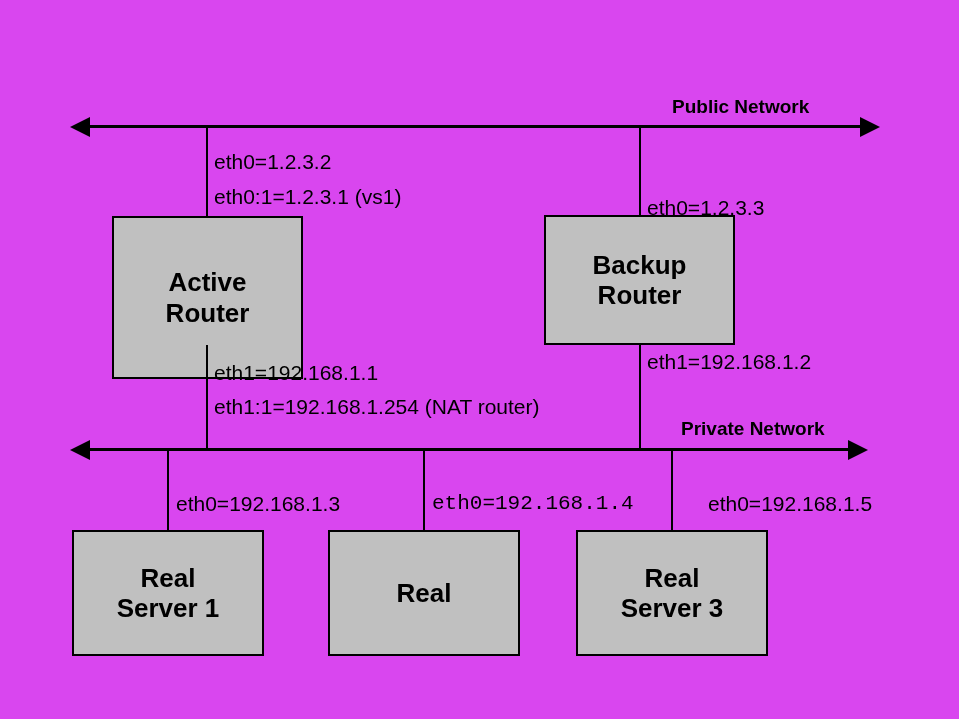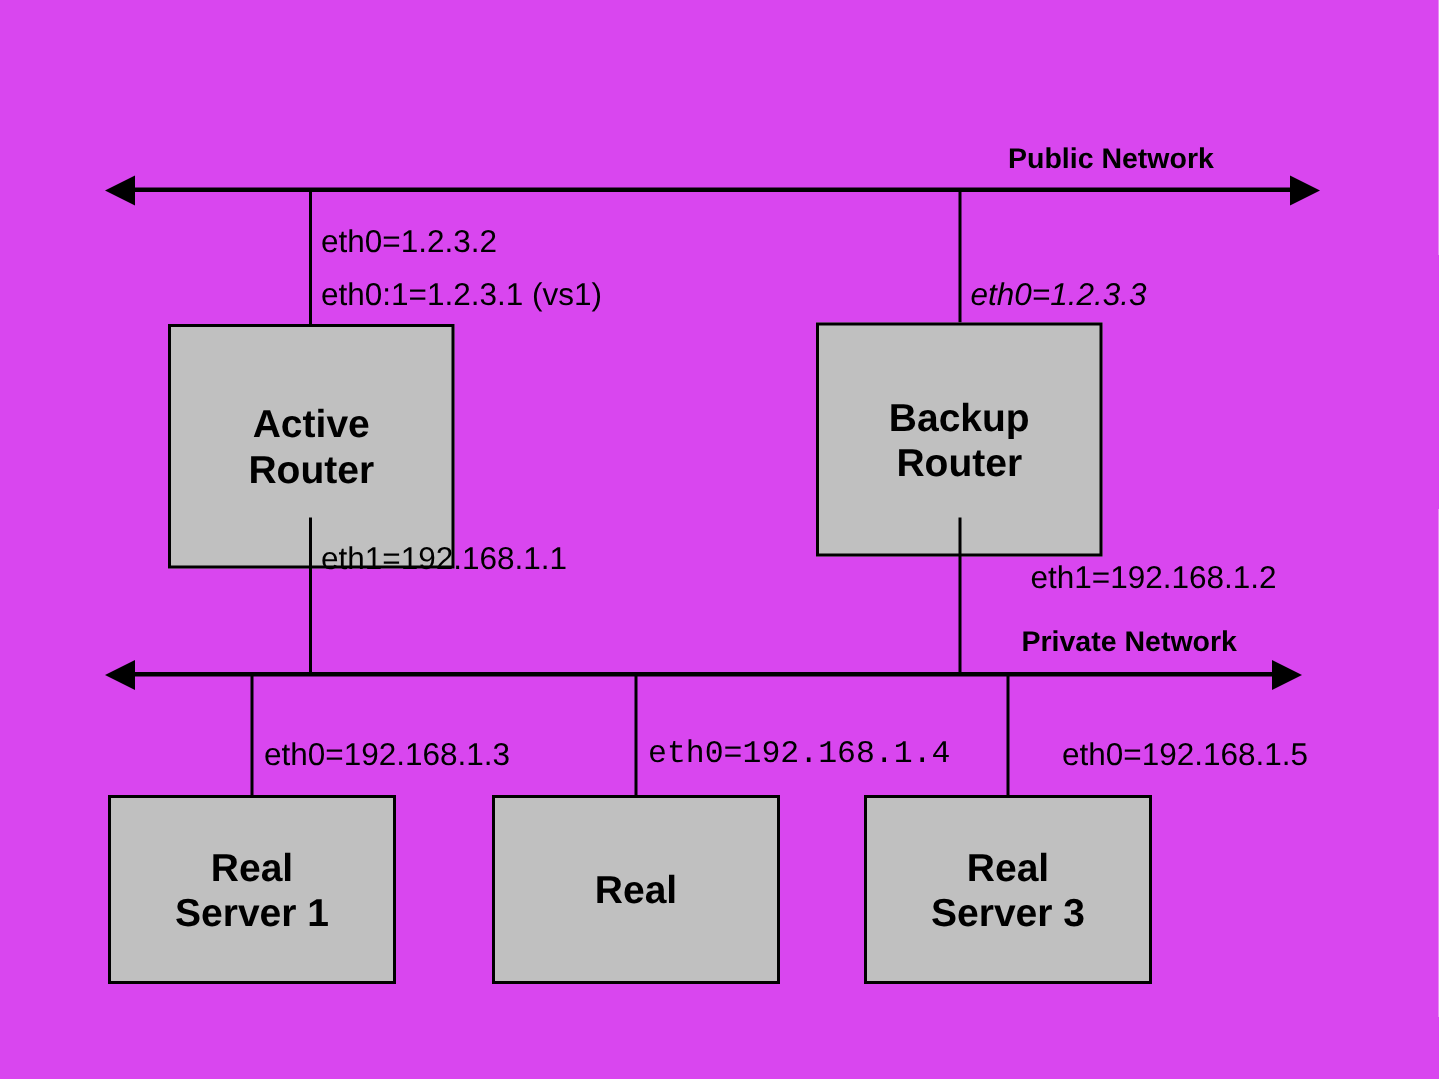--- a/index.html
+++ b/index.html
@@ -80,37 +80,38 @@
 
   <div class="arrow-left" style="left:70px; top:117px;"></div>
   <div class="hline" style="left:88px; top:125px; width:774px;"></div>
   <div class="arrow-right" style="left:860px; top:117px;"></div>
 
   <div class="vline" style="left:206px; top:127px; height:89px;"></div>
   <div class="vline" style="left:639px; top:127px; height:88px;"></div>
 
   <div class="if-label" style="left:214px; top:150px;">eth0=1.2.3.2</div>
   <div class="if-label" style="left:214px; top:185px;">eth0:1=1.2.3.1 (vs1)</div>
-  <div class="if-label" style="left:647px; top:185px;font-style:italic;">eth0=1.2.3.3</div>
+  <div class="if-label" style="left:647px; top:196px;">eth0=1.2.3.3</div>
 
   <div class="node-box" style="left:112px; top:216px; width:191px; height:163px;">
     <span class="line1">Active</span>
     <span class="line2">Router</span>
   </div>
 
-  <div class="node-box" style="left:544px; top:215px; width:191px; height:156px;">
+  <div class="node-box" style="left:544px; top:215px; width:191px; height:130px;">
     <span class="line1">Backup</span>
     <span class="line2">Router</span>
   </div>
 
   <div class="vline" style="left:206px; top:345px; height:104px;"></div>
   <div class="vline" style="left:639px; top:345px; height:104px;"></div>
 
   <div class="if-label" style="left:214px; top:361px;">eth1=192.168.1.1</div>
-  <div class="if-label" style="left:647px; top:374px;margin-left:40px;">eth1=192.168.1.2</div>
+  <div class="if-label" style="left:214px; top:395px;">eth1:1=192.168.1.254 (NAT router)</div>
+  <div class="if-label" style="left:647px; top:350px;">eth1=192.168.1.2</div>
 
   <div class="net-label" style="left:681px; top:418px;">Private Network</div>
 
   <div class="arrow-left" style="left:70px; top:440px;"></div>
   <div class="hline" style="left:88px; top:448px; width:762px;"></div>
   <div class="arrow-right" style="left:848px; top:440px;"></div>
 
   <div class="vline" style="left:167px; top:450px; height:80px;"></div>
   <div class="vline" style="left:423px; top:450px; height:80px;"></div>
   <div class="vline" style="left:671px; top:450px; height:80px;"></div>

